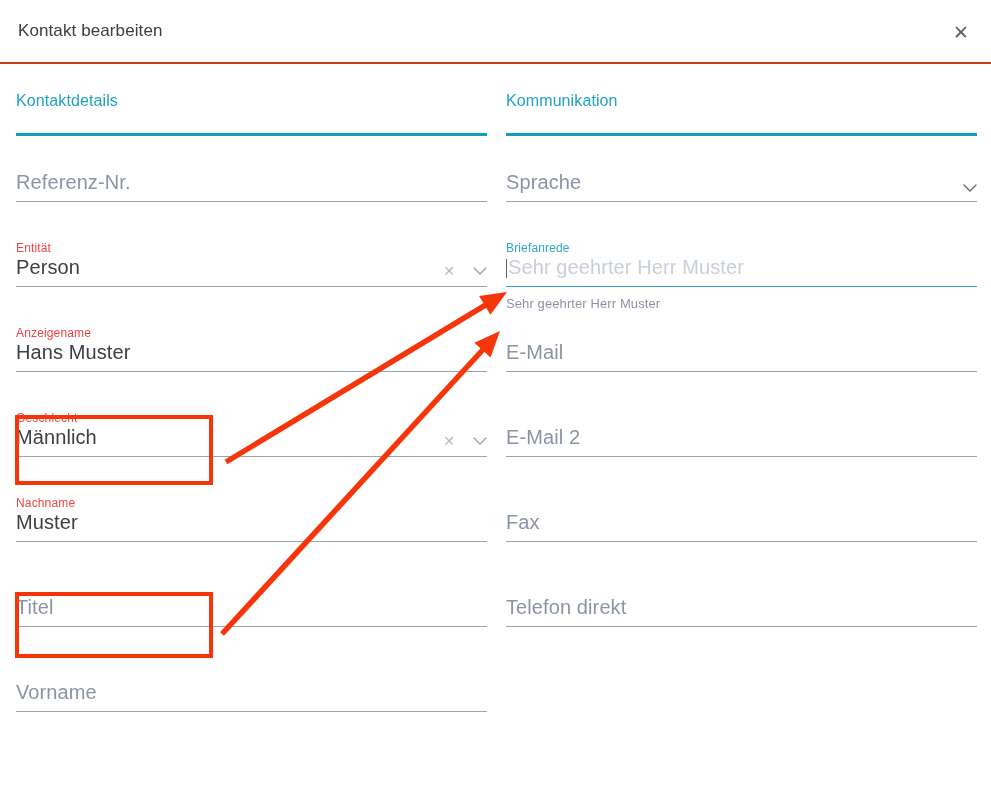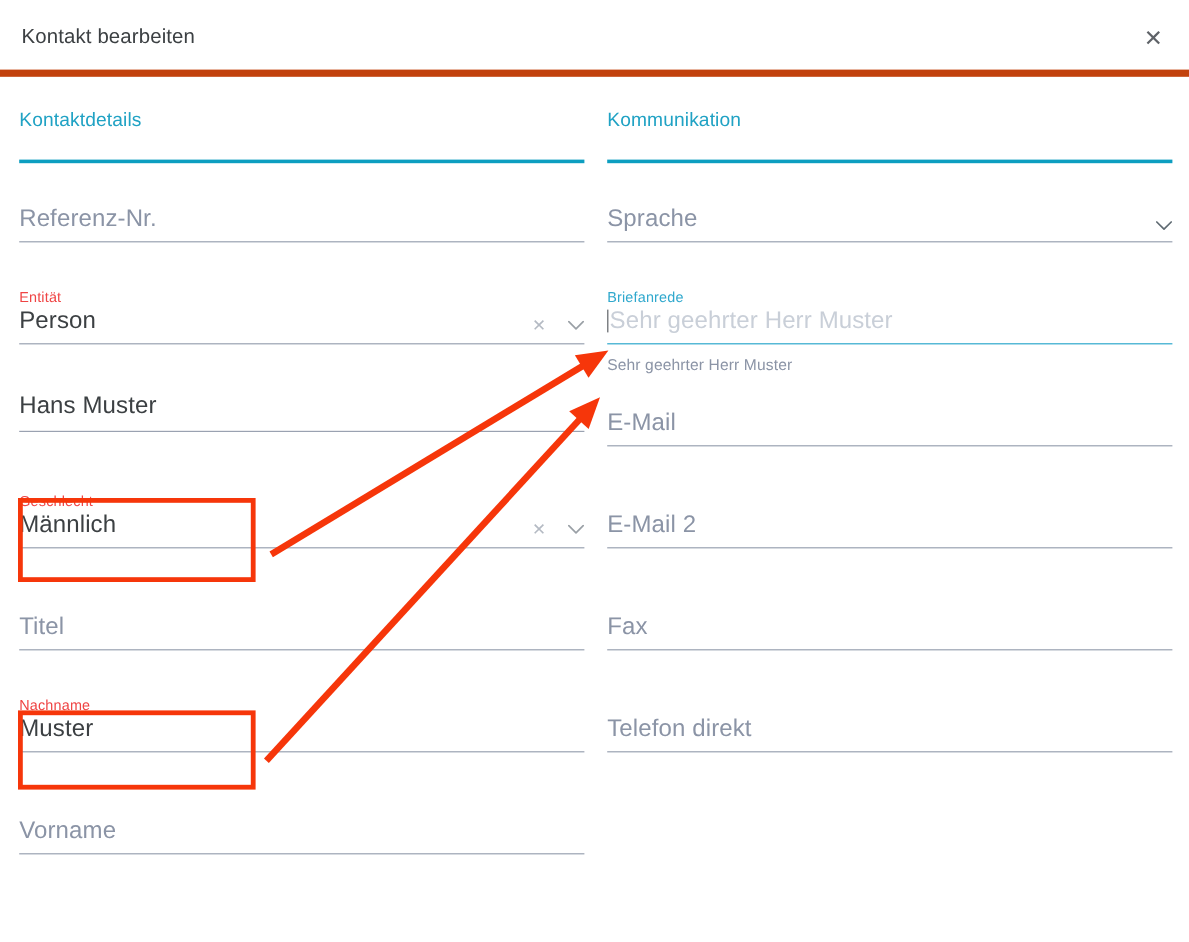--- a/index.html
+++ b/index.html
@@ -16,21 +16,21 @@
     -webkit-font-smoothing: antialiased;
   }
 
   
   #dialog-header {
     position: absolute;
     left: 0;
     top: 0;
     width: 991px;
     height: 64px;
-    border-bottom: 6px solid #c2410c;
+    border-bottom: 2px solid #c2410c;
     box-sizing: border-box;
     background: #ffffff;
   }
   #dialog-title {
     position: absolute;
     left: 18px;
     top: 21px;
     font-size: 17px;
     color: #3c4043;
     letter-spacing: 0.1px;
@@ -204,48 +204,49 @@
             <span class="icon-clear">✕</span>
             <svg viewBox="0 0 14 9" class="icon-chevron light">
               <path d="M1 1 L7 7 L13 1" fill="none" stroke-width="1.4" stroke-linecap="round" stroke-linejoin="round"></path>
             </svg>
           </div>
         </div>
         <div class="field-underline"></div>
       </div>
       <div class="field" style="height: 85px;">
         <div class="field-inner">
+          <div class="field-label">Anzeigename</div>
           <div class="field-value">Hans Muster</div>
         </div>
         <div class="field-underline"></div>
       </div>
       <div class="field" style="height: 85px;">
         <div class="field-inner">
           <div class="field-label">Geschlecht</div>
           <div class="field-value">Männlich</div>
           <div class="field-icons">
             <span class="icon-clear">✕</span>
             <svg viewBox="0 0 14 9" class="icon-chevron light">
               <path d="M1 1 L7 7 L13 1" fill="none" stroke-width="1.4" stroke-linecap="round" stroke-linejoin="round"></path>
             </svg>
           </div>
         </div>
         <div class="field-underline"></div>
       </div>
       <div class="field" style="height: 85px;">
         <div class="field-inner">
+          <div class="field-label">Nachname</div>
+          <div class="field-value">Muster</div>
+        </div>
+        <div class="field-underline"></div>
+      </div>
+      <div class="field" style="height: 85px;">
+        <div class="field-inner">
           <div class="field-label empty-hidden">Titel</div>
           <div class="field-value placeholder">Titel</div>
-        </div>
-        <div class="field-underline"></div>
-      </div>
-      <div class="field" style="height: 85px;">
-        <div class="field-inner">
-          <div class="field-label">Nachname</div>
-          <div class="field-value">Muster</div>
         </div>
         <div class="field-underline"></div>
       </div>
       <div class="field" style="height: 85px;">
         <div class="field-inner">
           <div class="field-label empty-hidden">Vorname</div>
           <div class="field-value placeholder">Vorname</div>
         </div>
         <div class="field-underline"></div>
       </div>

